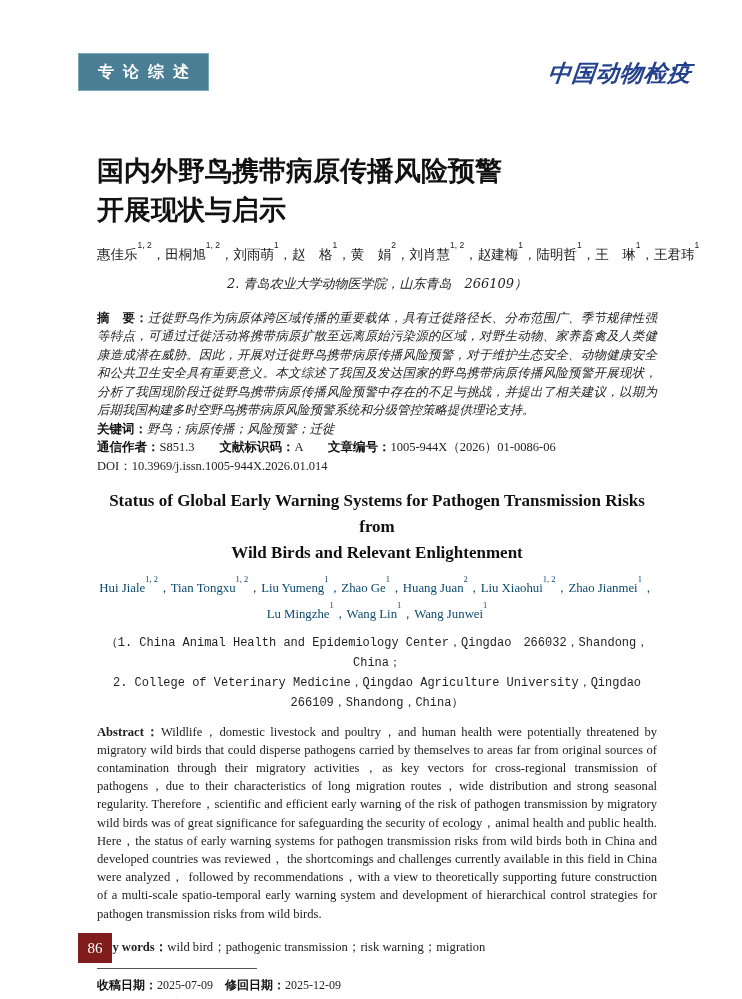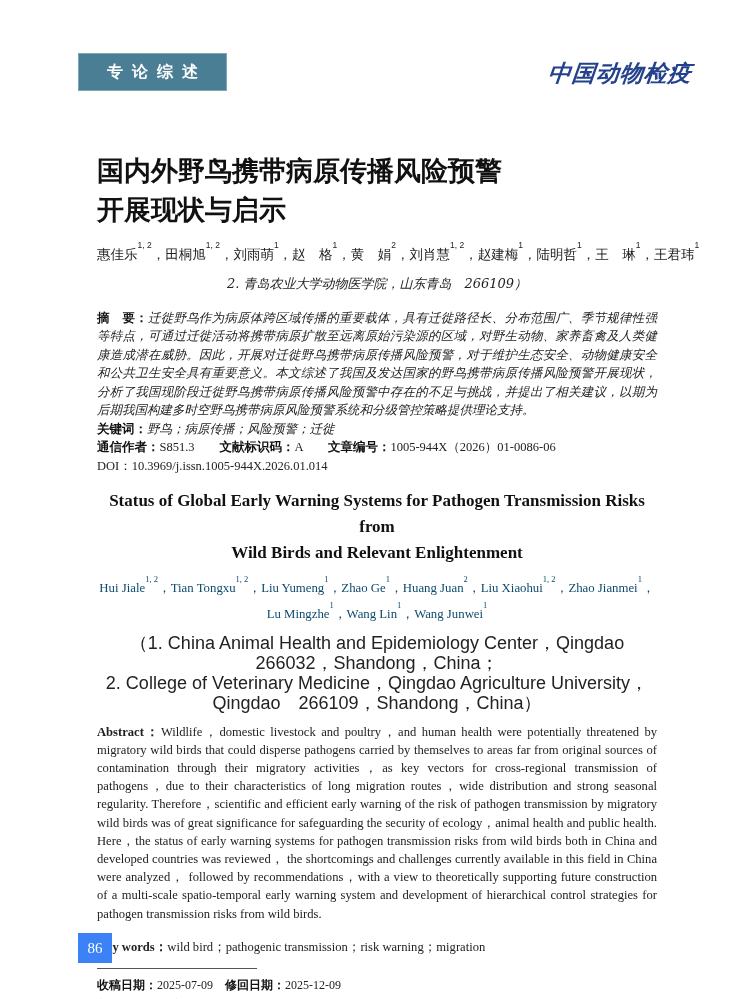--- a/index.html
+++ b/index.html
@@ -8,21 +8,21 @@
     position:relative;
     width:742px; height:999px;
     background:#ffffff;
     overflow:hidden;
     font-family:"Liberation Sans", sans-serif;
     color:#1a1a1a;
   }
   
   .cat-badge {
     position:absolute; left:78px; top:53px;
-    width:149px; height:38px;
+    width:131px; height:38px;
     background:#4a7e95;
     border:1px solid #7fa6b6;
     color:#ffffff;
     font-family:"Liberation Sans", sans-serif;
     font-weight:bold; font-size:16px;
     letter-spacing:9px;
     text-align:center; line-height:36px;
     text-indent:9px;
   }
   .journal-logo {
@@ -79,22 +79,22 @@
     font-weight:bold; font-size:17px; line-height:26px;
     text-align:center; color:#111;
   }
   .en-authors {
     margin-top:8px;
     font-family:"Liberation Serif", serif;
     font-size:12.8px; line-height:21px; text-align:center; color:#0c4a6e;
   }
   .en-affil {
     margin-top:8px;
-    font-family:Liberation Sans, sans-serif;
-    font-size:18px; line-height:20px; text-align:center; color:#222;
+    font-family:Liberation Mono, monospace;
+    font-size:12px; line-height:20px; text-align:center; color:#222;
   }
   .en-abstract {
     margin-top:10px;
     font-family:"Liberation Serif", serif;
     font-size:12.6px; line-height:18.2px;
     text-align:justify; color:#222;
   }
   .en-abstract b, .en-kw b { font-family:"Liberation Serif", serif; font-weight:bold; }
   .en-kw {
     margin-top:15px;
@@ -107,21 +107,21 @@
     border-top:1.5px solid #555;
   }
   .footnote { margin-top:6px; font-size:12px; line-height:20.5px; color:#222; }
   .fn-line { white-space:nowrap; }
   .fn-lbl { font-family:"Liberation Sans", sans-serif; font-weight:bold; color:#111; }
   .fn-kai { font-family:"DejaVu Serif", serif; font-style:italic; }
   .fn-song { font-family:"Liberation Serif", serif; }
   .page-num-badge {
     position:absolute; left:78px; top:933px;
     width:34px; height:30px;
-    background:#3b82f6;
+    background:#7f1d1d;
     color:#ffffff;
     font-family:"Liberation Serif", serif;
     font-size:15px; text-align:center; line-height:30px;
   }
 </style>
 </head>
 <body>
 
 <div class="page">
 

